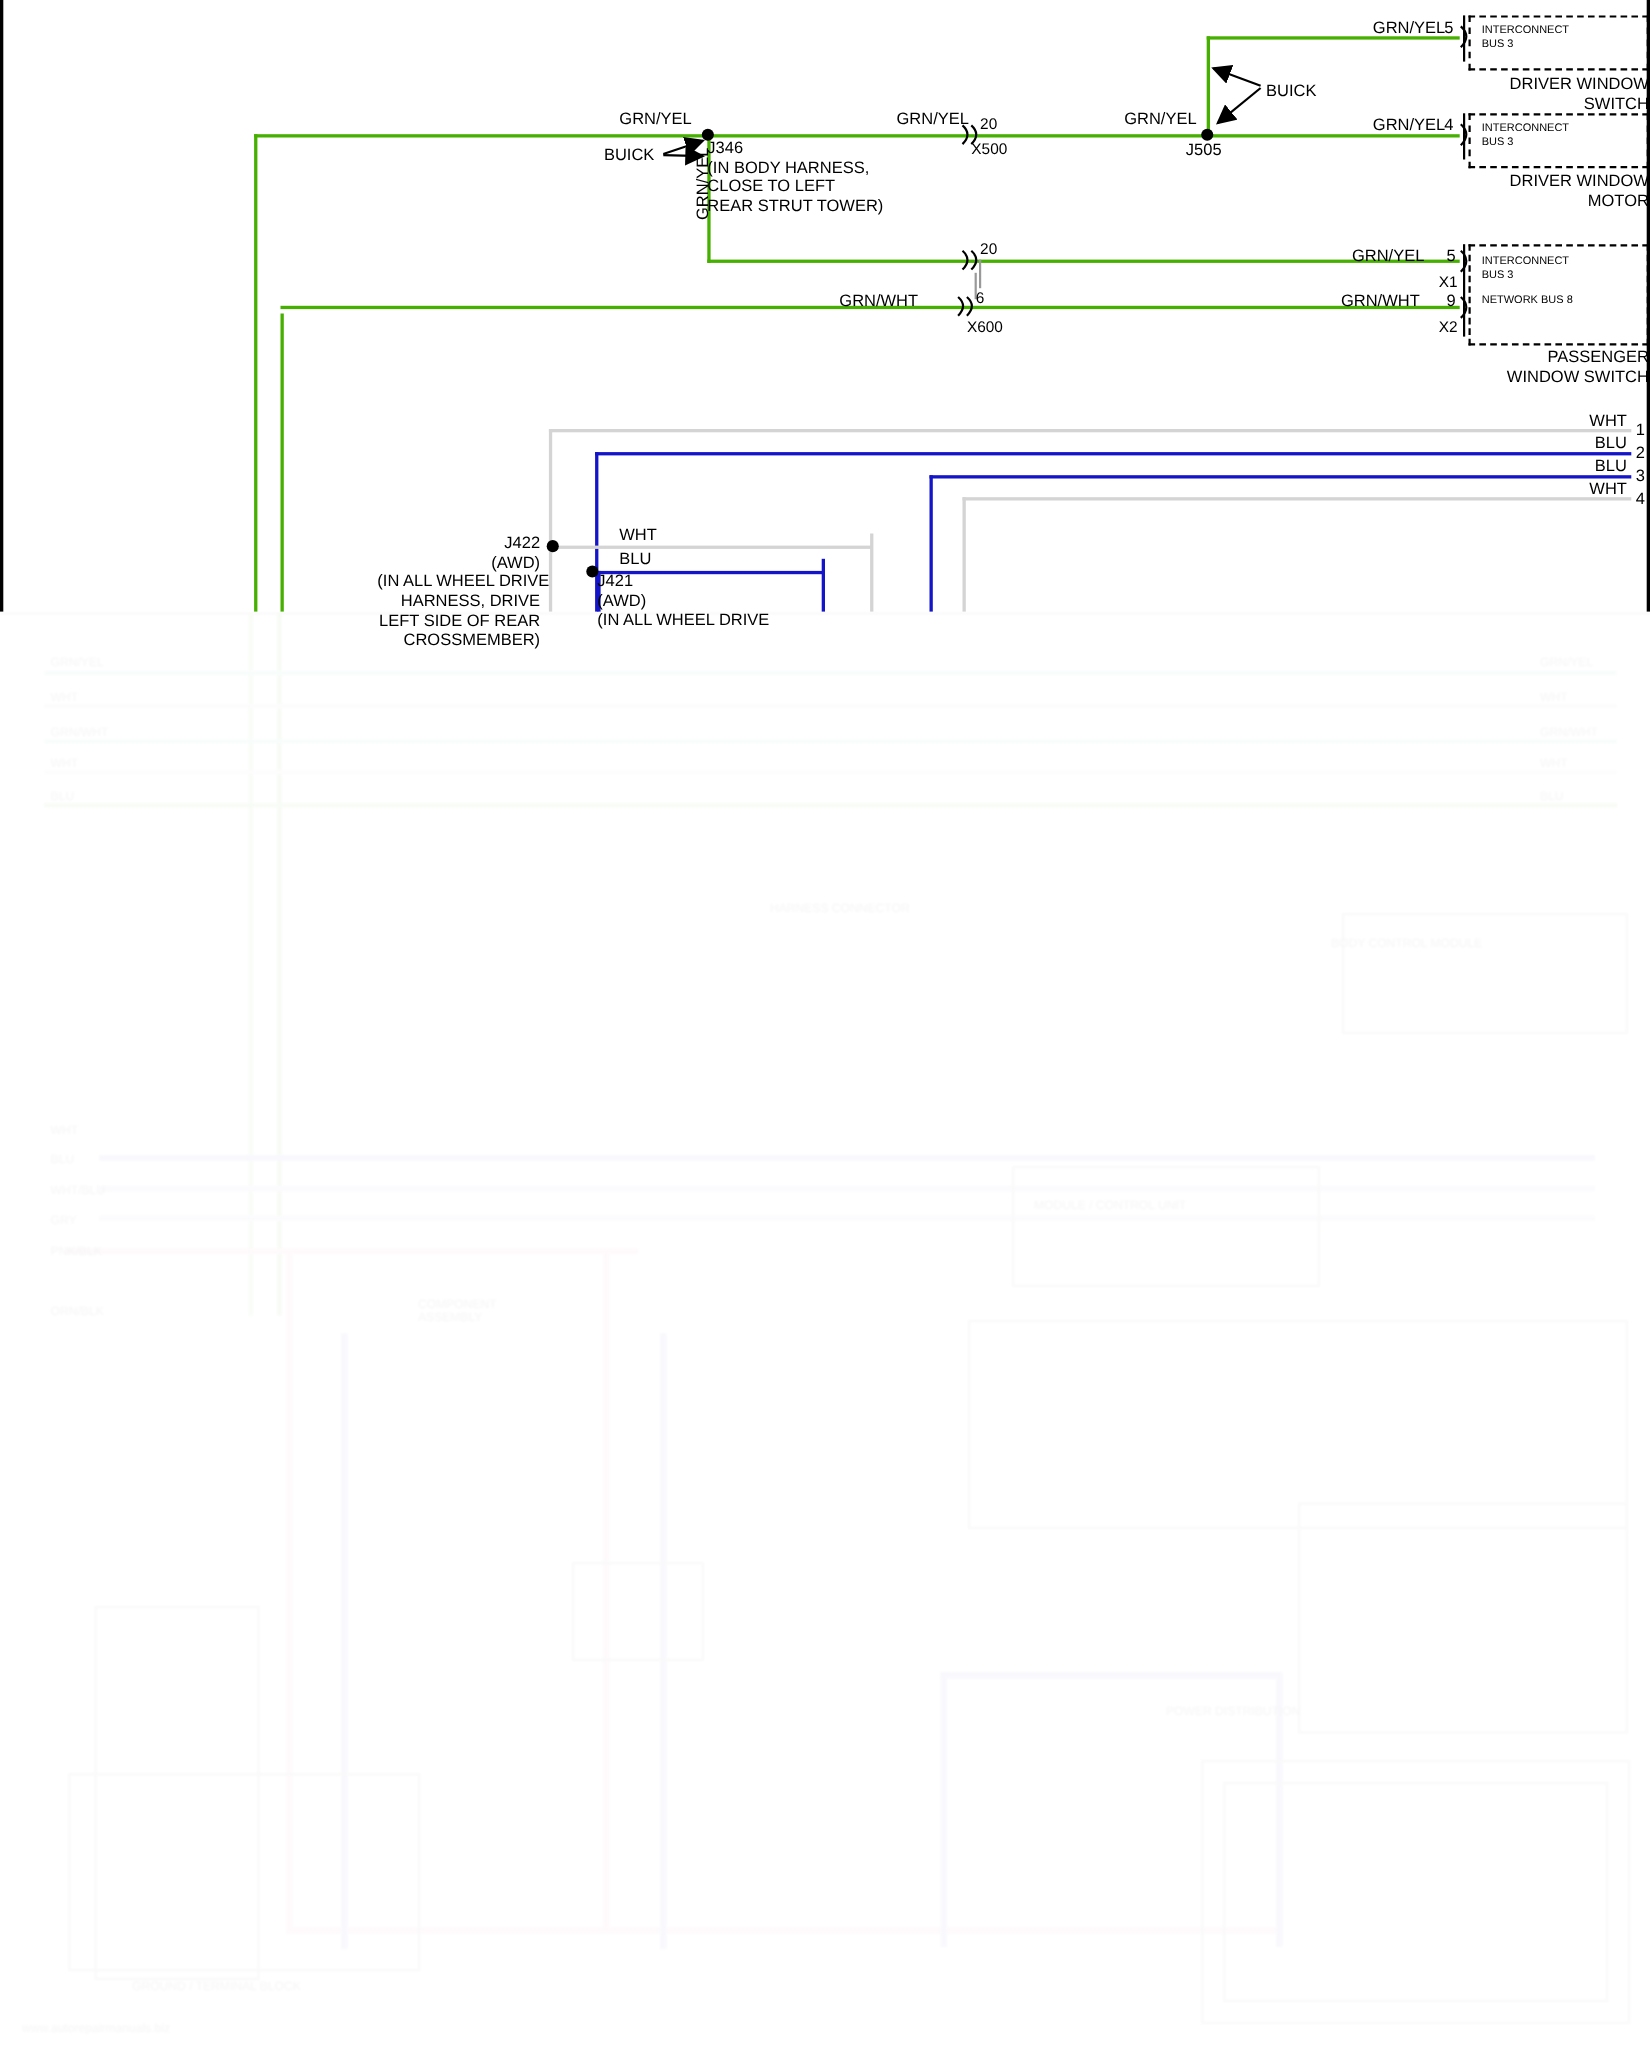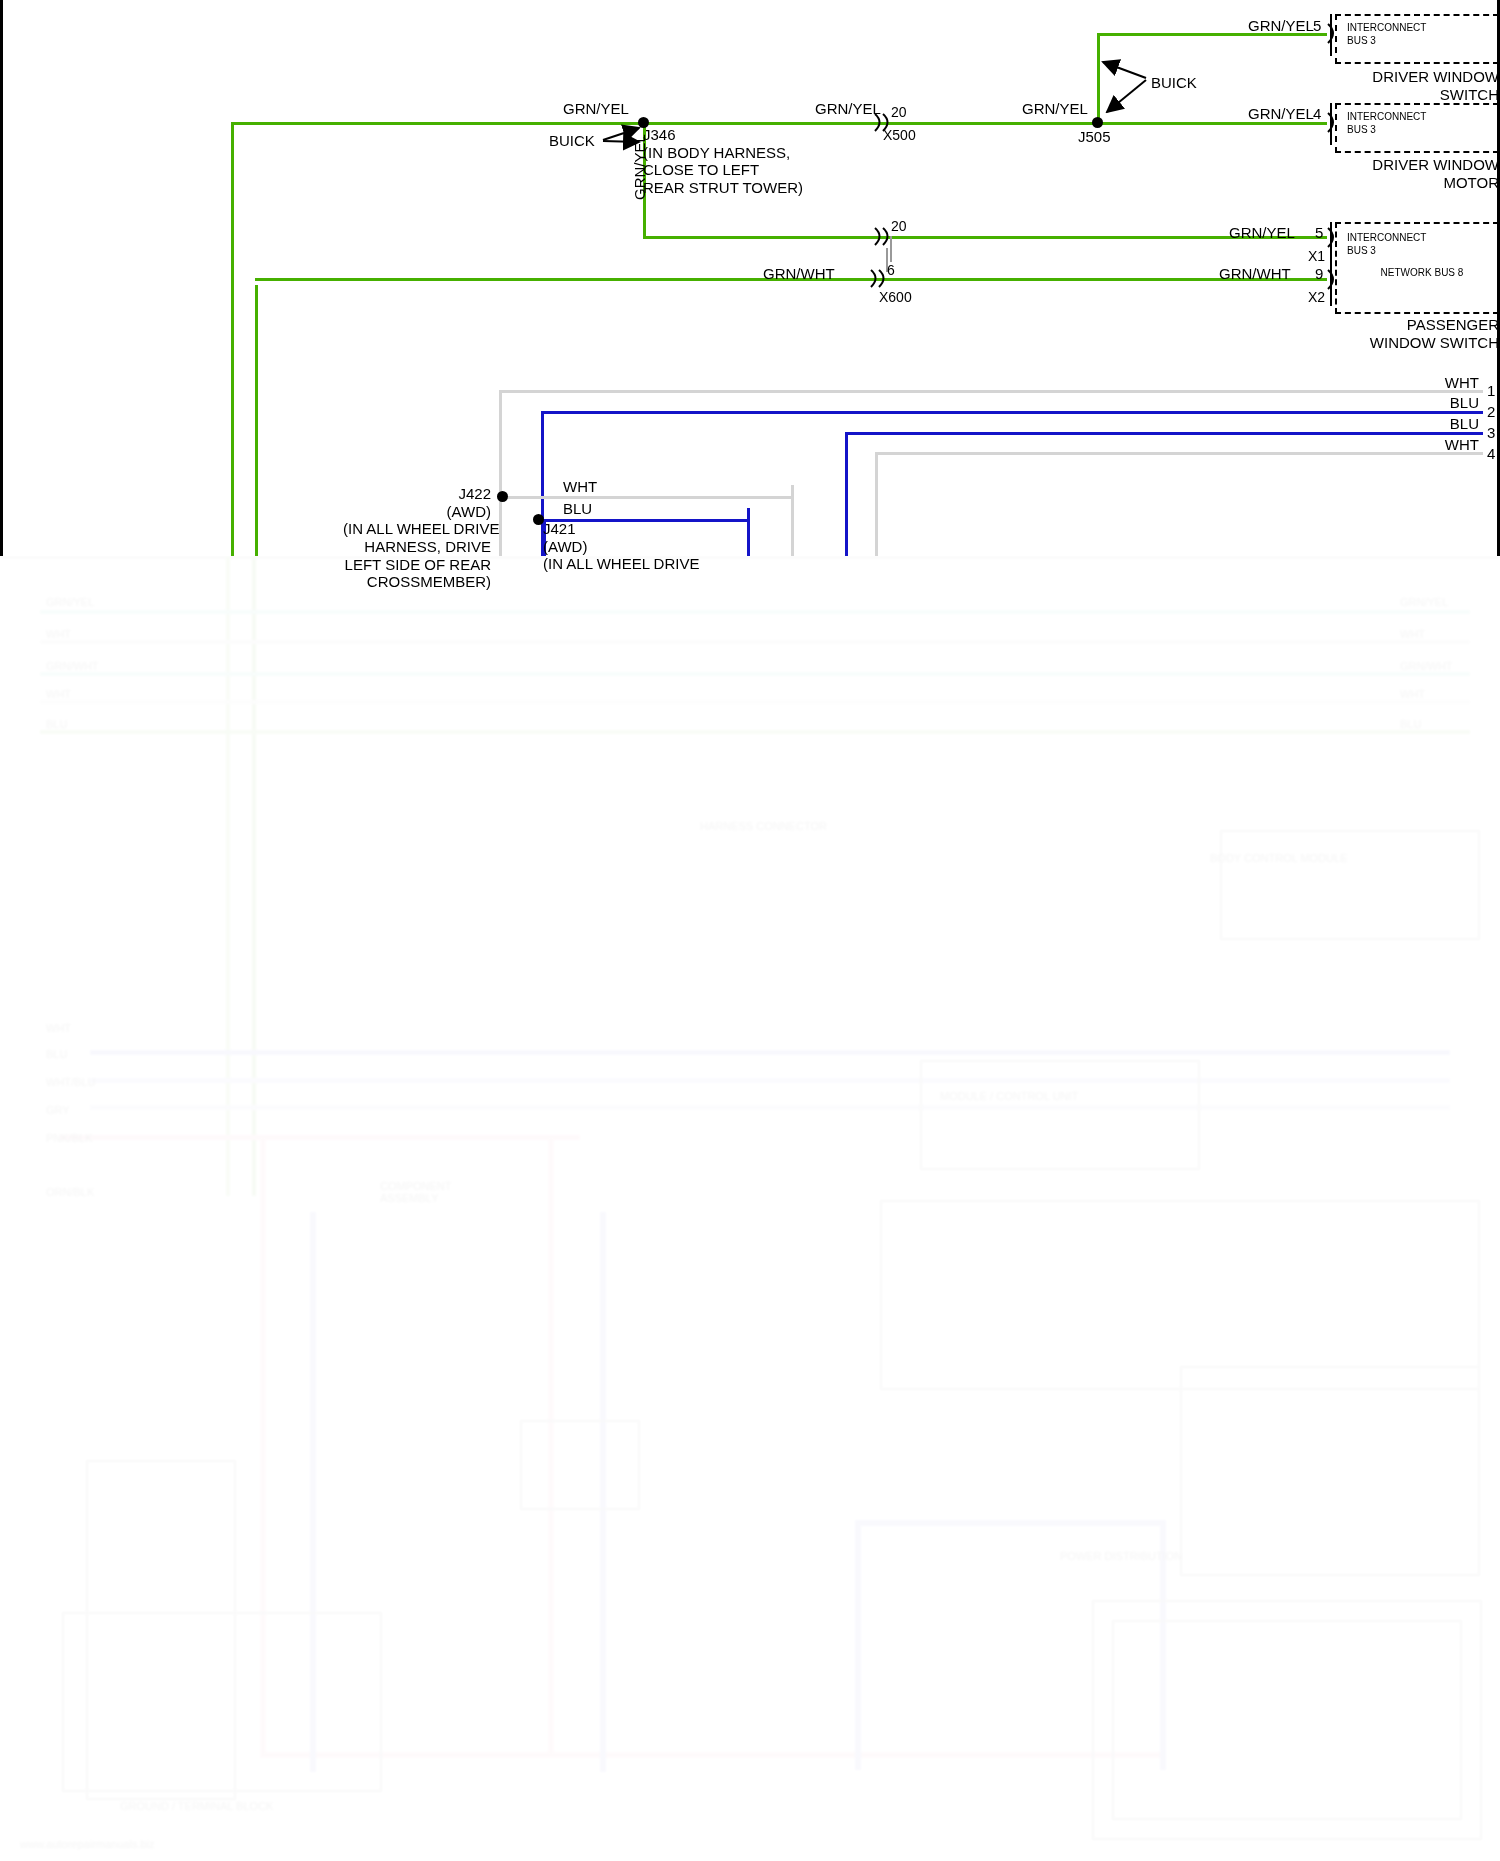--- a/index.html
+++ b/index.html
@@ -263,21 +263,21 @@
         <path d="M1325,228 q10,9 0,19" stroke="#000" stroke-width="2" fill="none"></path>
         <path d="M1325,270 q10,9 0,19" stroke="#000" stroke-width="2" fill="none"></path>
       </svg>
       <div class="pinbar" style="left:1327px;top:222px;height:84px;"></div>
 
       <div class="conbox" style="left:1332px;top:222px;width:164px;height:92px;padding-top:0;">
         <div style="padding-top:8px;">
           <span>INTERCONNECT</span><br>
           <span>BUS 3</span>
         </div>
-        <div style="padding-top:10px;text-align:center;">
+        <div style="padding-top:10px;">
           <span>NETWORK BUS 8</span>
         </div>
       </div>
 
       <div class="lbl r" style="left:1290px;top:316px;width:206px;">
         <span>PASSENGER</span><br>
         <span>WINDOW SWITCH</span>
       </div>
     </div>
 

